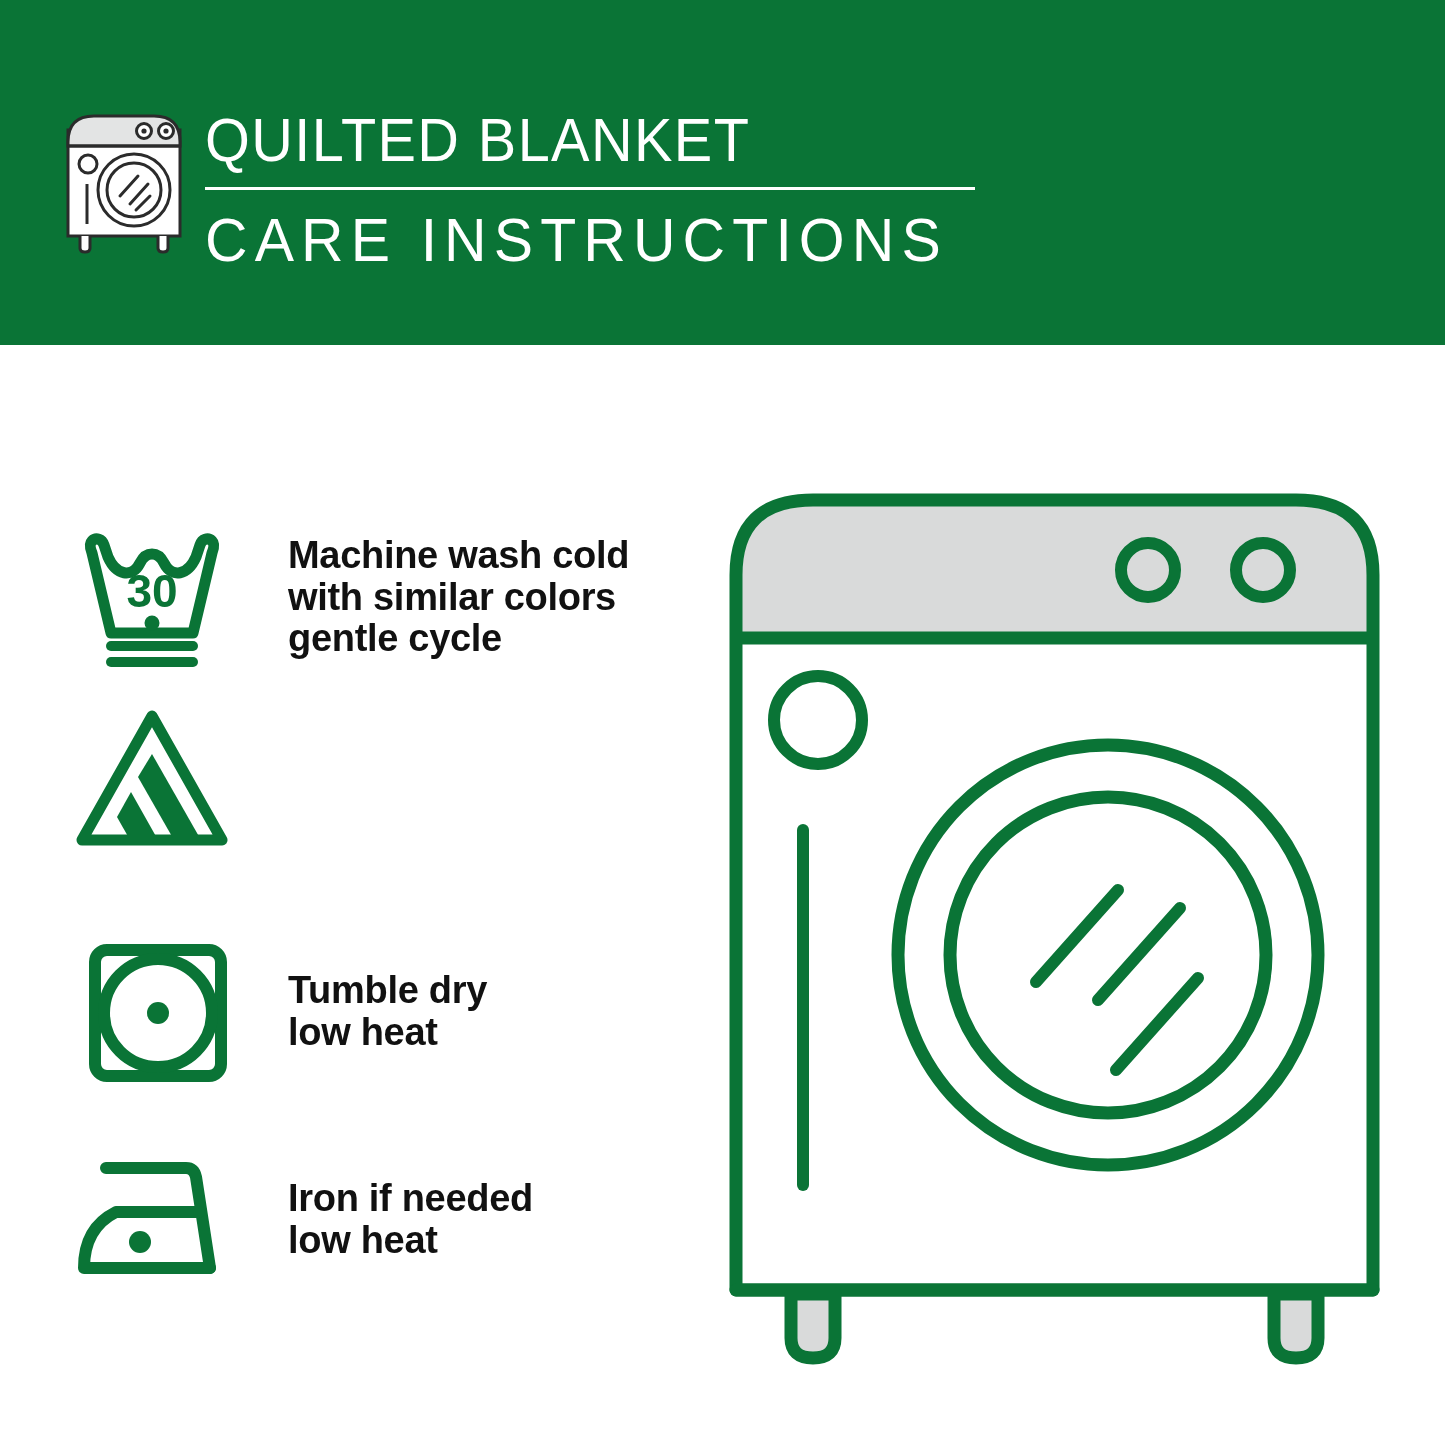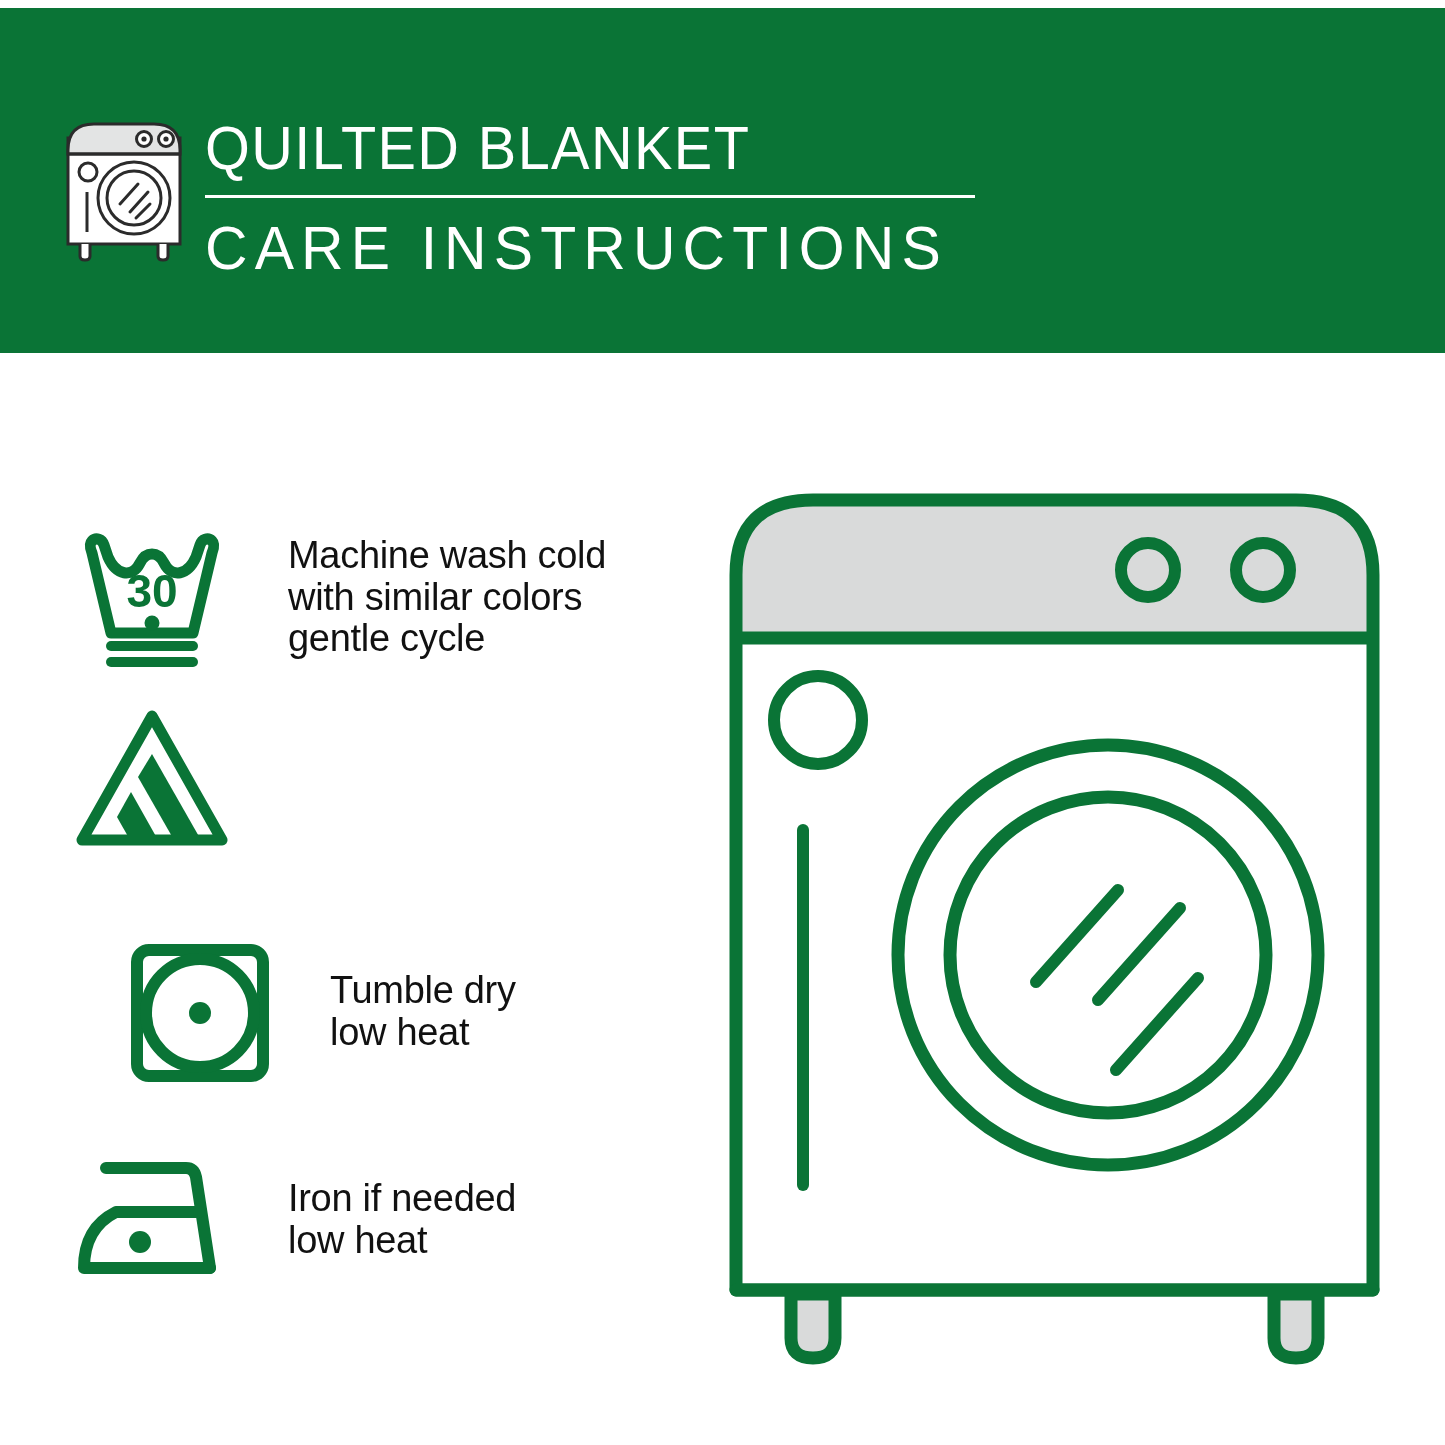--- a/index.html
+++ b/index.html
@@ -15,21 +15,21 @@
     width: 1445px;
     height: 1445px;
     background: #ffffff;
     overflow: hidden;
   }
 
   
   #header {
     position: absolute;
     left: 0;
-    top: 8px;
+    top: 0;
     width: 1445px;
     height: 345px;
     background: #0a7436;
   }
   #header-logo {
     position: absolute;
     left: 62px;
     top: 104px;
     width: 128px;
     height: 150px;
@@ -83,28 +83,28 @@
     width: 170px;
     height: 150px;
   }
   .care-text {
     position: absolute;
     left: 288px;
     color: #111111;
     font-family: "Liberation Sans", sans-serif;
     font-size: 38px;
     line-height: 41.5px;
-    font-weight: 400;
+    font-weight: 700;
     letter-spacing: -0.3px;
     white-space: pre-line;
   }
 
   #row-wash   { top: 523px; height: 160px; }
   #row-bleach { top: 706px; height: 150px; }
-  #row-dry    { top: 938px; height: 150px; margin-left: 42px; }
+  #row-dry    { top: 938px; height: 150px; }
   #row-iron   { top: 1150px; height: 140px; padding-left: 36px; }
 
   #row-wash   .care-text { top: 12px; }
   #row-bleach .care-text { top: 30px; }
   #row-dry    .care-text { top: 32px; }
   #row-iron   .care-text { top: 28px; }
 
   
   #machine {
     position: absolute;

